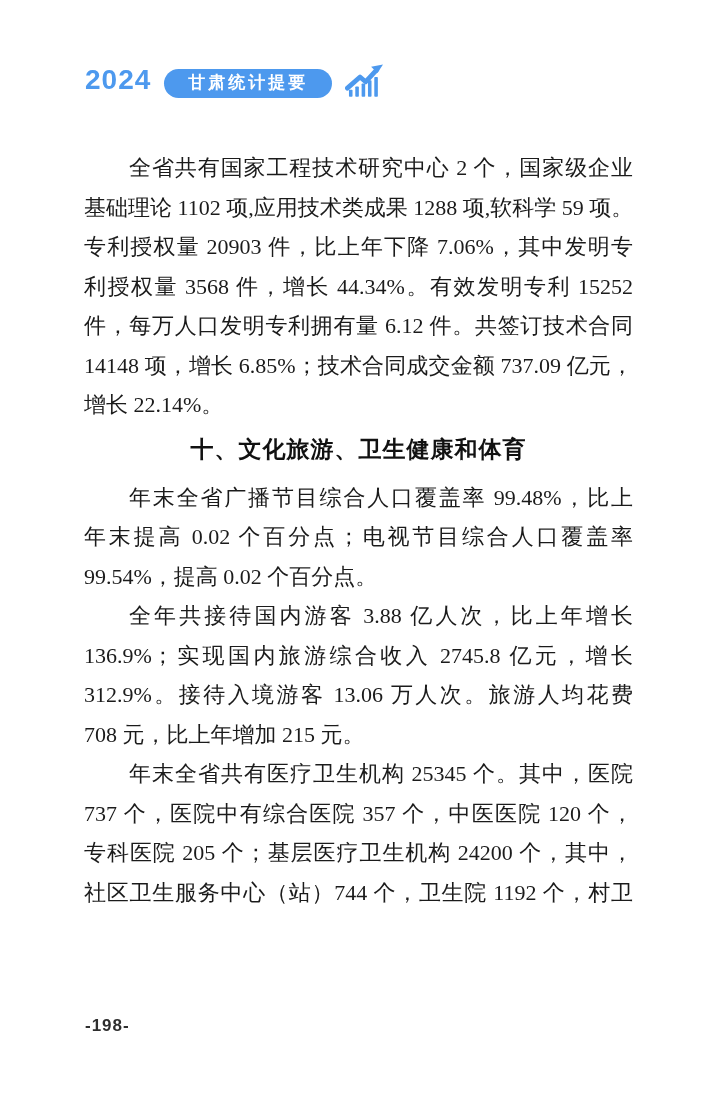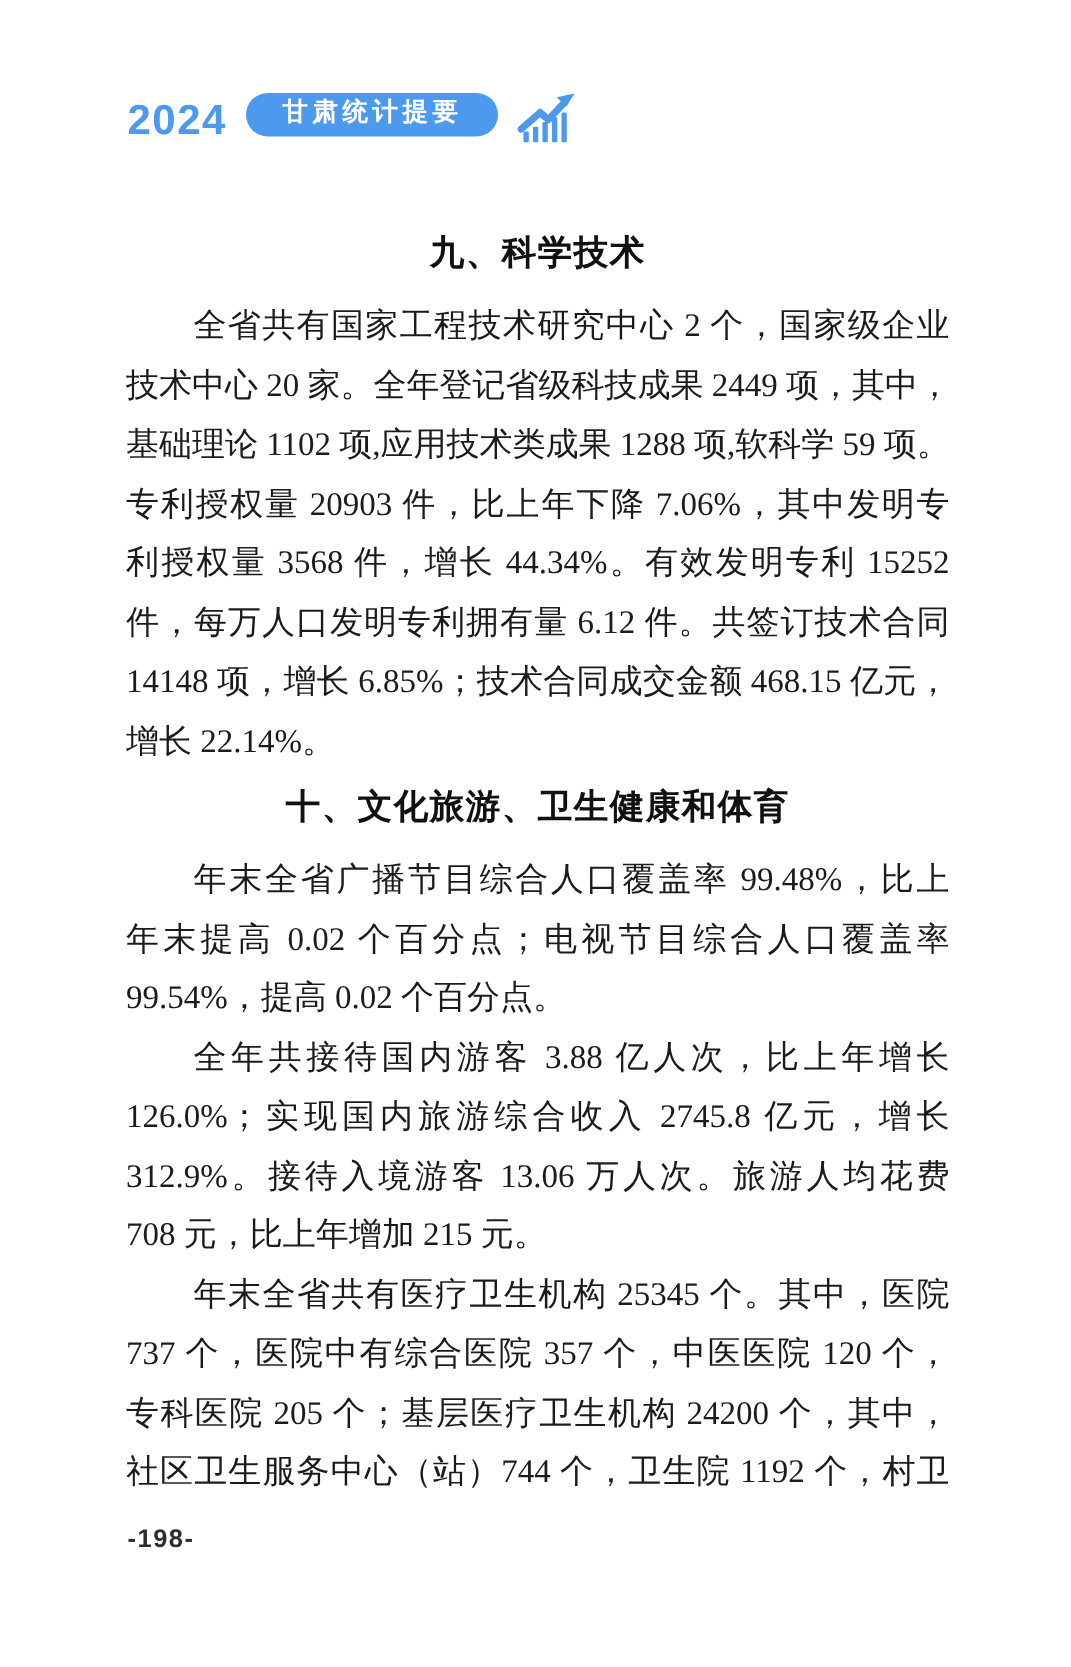--- a/index.html
+++ b/index.html
@@ -7,21 +7,21 @@
     width:714px;height:1111px;
     background:#ffffff;
     position:relative;
     overflow:hidden;
     font-family:"Liberation Serif","DejaVu Serif",serif;
     color:#1b1b1b;
   }
   
   .header{
     position:absolute;top:62px;left:85px;
-    display:flex;align-items:flex-start;gap:13px;
+    display:flex;align-items:flex-end;gap:13px;
   }
   .year{
     font-family:"Liberation Sans","DejaVu Sans",sans-serif;
     font-weight:bold;font-size:28px;line-height:36px;
     color:var(--accent,#4d99ee);
     letter-spacing:1px;
   }
   .badge{
     background:var(--accent,#4d99ee);
     color:#ffffff;
@@ -78,35 +78,33 @@
         <rect x="37" y="16" width="4.5" height="25" rx="1"></rect>
         <polygon points="48,0 33,3 41,11"></polygon>
       </g>
       <polyline points="3,30 19,16 26,22 40,7" fill="none" stroke="#4d99ee" stroke-width="6" stroke-linecap="round" stroke-linejoin="round" class="accent-stroke"></polyline>
     </svg>
   </span>
 </div>
 
 <div class="doc">
   <div>
-      <div class="heading">九、科学技术</div>
       <div class="line first">全省共有国家工程技术研究中心 2 个，国家级企业</div>
-      <div class="line">技术中心 20 家。全年登记省级科技成果 2449 项，其中，</div>
       <div class="line">基础理论 1102 项,应用技术类成果 1288 项,软科学 59 项。</div>
       <div class="line">专利授权量 20903 件，比上年下降 7.06%，其中发明专</div>
       <div class="line">利授权量 3568 件，增长 44.34%。有效发明专利 15252</div>
       <div class="line">件，每万人口发明专利拥有量 6.12 件。共签订技术合同</div>
-      <div class="line">14148 项，增长 6.85%；技术合同成交金额 468.15 亿元，</div>
+      <div class="line">14148 项，增长 6.85%；技术合同成交金额 737.09 亿元，</div>
       <div class="line end">增长 22.14%。</div>
       <div class="heading">十、文化旅游、卫生健康和体育</div>
       <div class="line first">年末全省广播节目综合人口覆盖率 99.48%，比上</div>
       <div class="line">年末提高 0.02 个百分点；电视节目综合人口覆盖率</div>
       <div class="line end">99.54%，提高 0.02 个百分点。</div>
       <div class="line first">全年共接待国内游客 3.88 亿人次，比上年增长</div>
-      <div class="line">126.0%；实现国内旅游综合收入 2745.8 亿元，增长</div>
+      <div class="line">136.9%；实现国内旅游综合收入 2745.8 亿元，增长</div>
       <div class="line">312.9%。接待入境游客 13.06 万人次。旅游人均花费</div>
       <div class="line end">708 元，比上年增加 215 元。</div>
       <div class="line first">年末全省共有医疗卫生机构 25345 个。其中，医院</div>
       <div class="line">737 个，医院中有综合医院 357 个，中医医院 120 个，</div>
       <div class="line">专科医院 205 个；基层医疗卫生机构 24200 个，其中，</div>
       <div class="line">社区卫生服务中心（站）744 个，卫生院 1192 个，村卫</div>
     </div>
 </div>
 
 <div class="footer">-198-</div>

